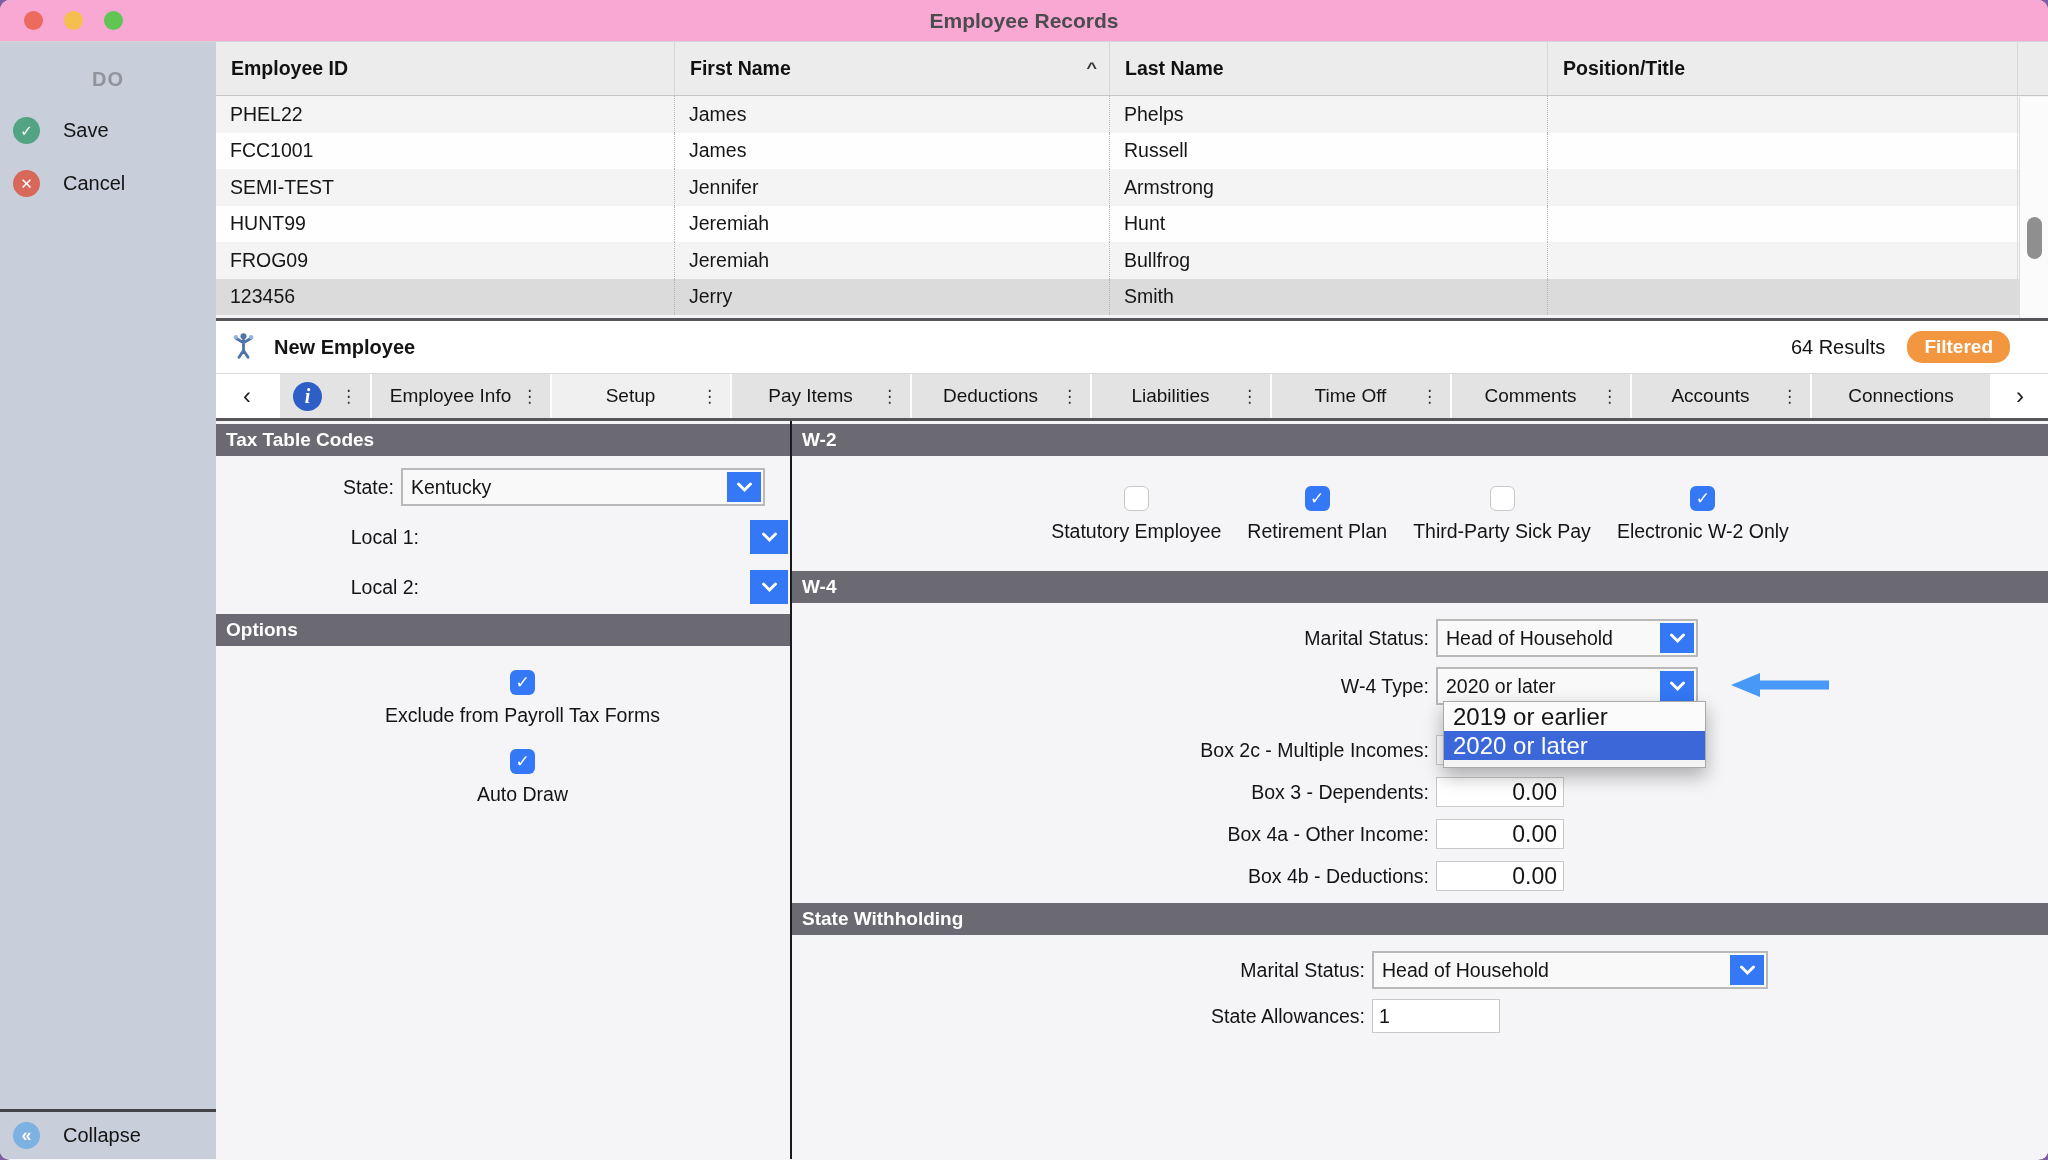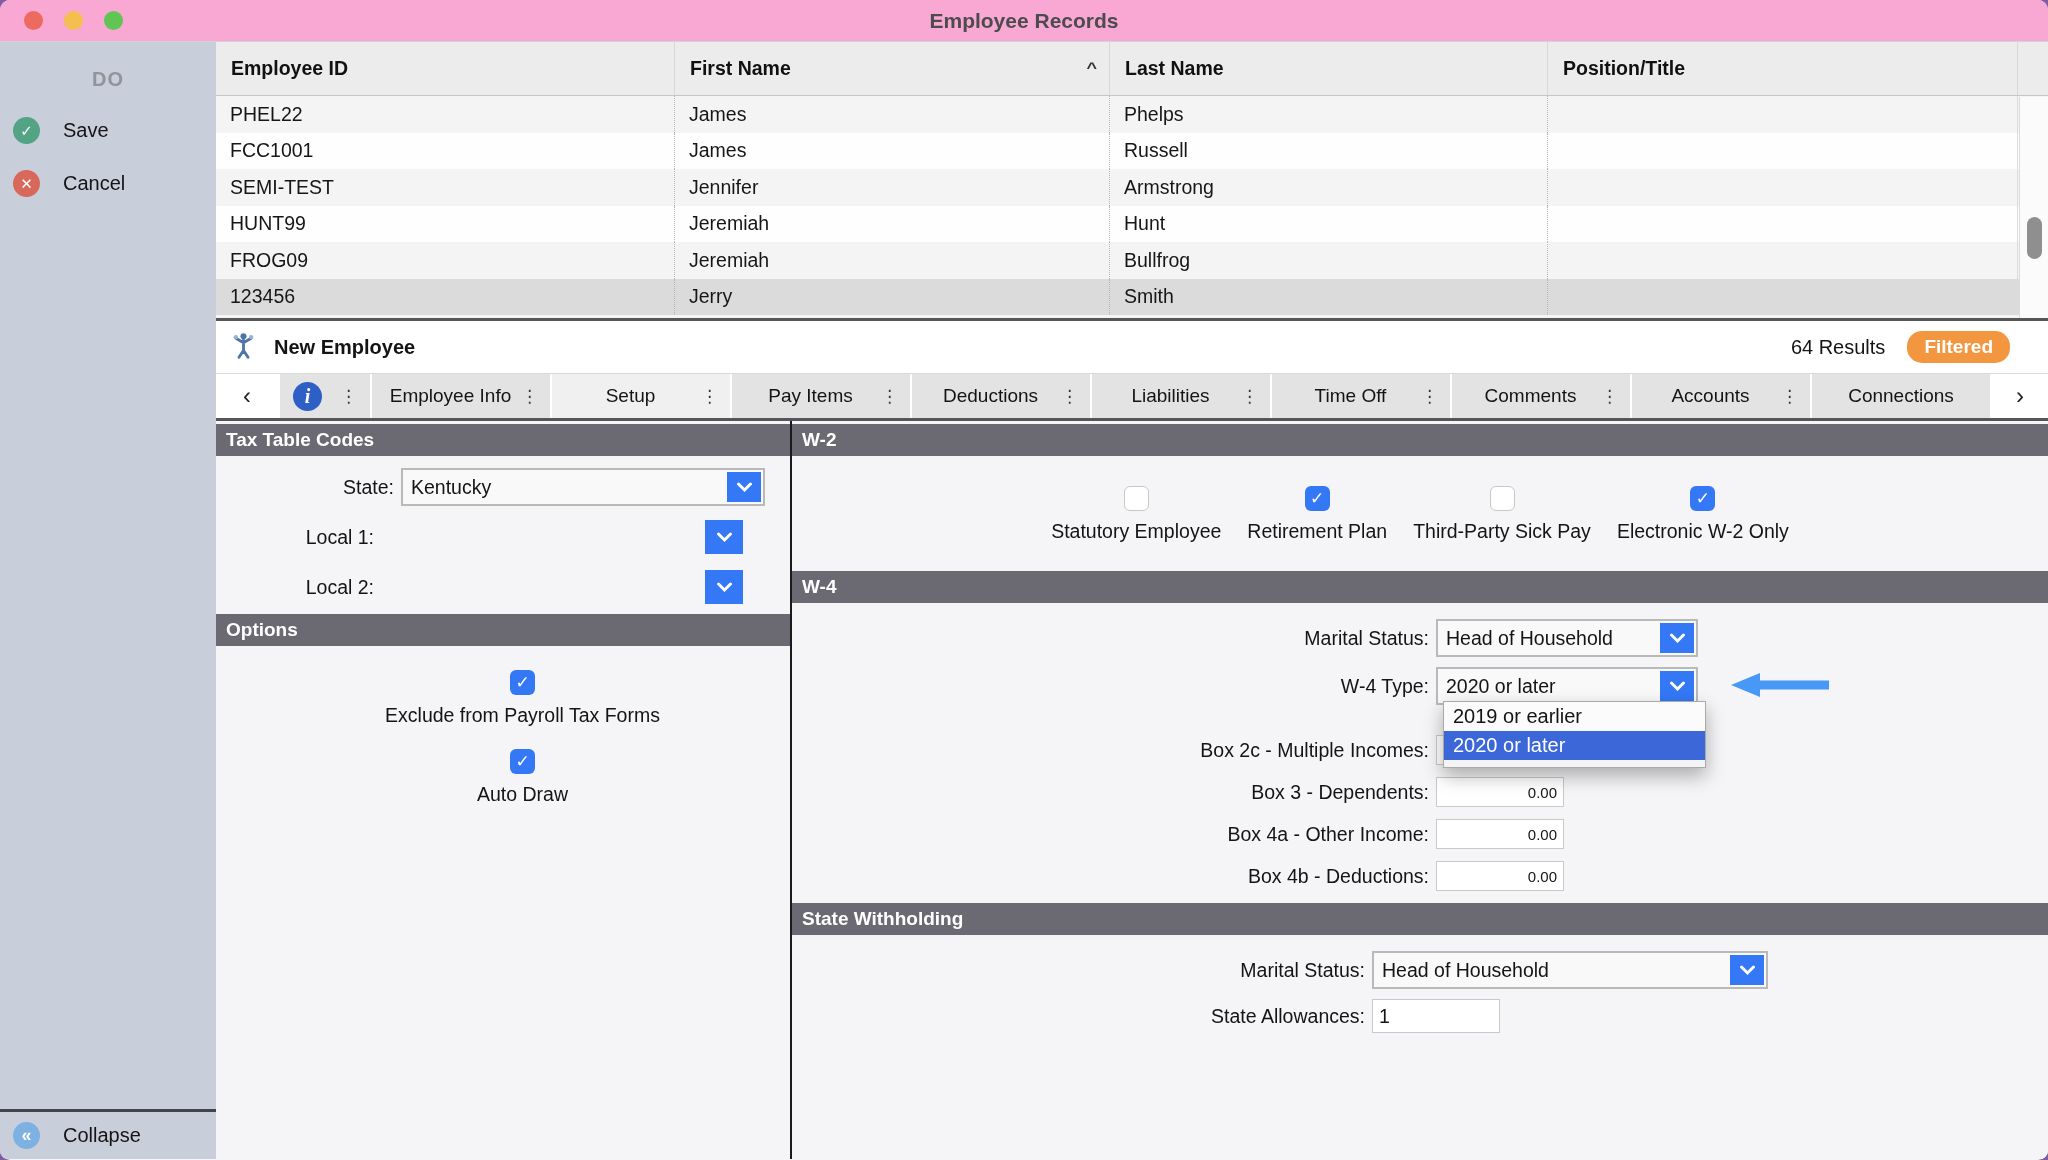--- a/index.html
+++ b/index.html
@@ -109,47 +109,47 @@
   .combo.ghost .combo-btn { width:38px; margin:0; height:34px; align-self:center; }
 
   .check-item { display:flex; align-items:center; gap:9px;flex-direction:column; }
   .checkbox { width:25px; height:25px; border-radius:6px; flex:none; display:flex;
               align-items:center; justify-content:center; }
   .checkbox.checked { background:#3478f6; color:#fff; font-size:17px; font-weight:bold; }
   .checkbox.unchecked { background:#fff; border:1px solid #c8c8c8; }
   .check-item .clabel { font-size:19.5px; color:#141414; white-space:nowrap; }
 
   
-  .row-state { margin-top:12px;padding-left:20px; } .row-local { margin-top:12px; }
+  .row-state { margin-top:12px;padding-left:20px; } .row-local { margin-top:12px;justify-content:flex-end; }
   .left-panel .combo { width:364px; }
   .opt-row { margin-left:39px; margin-top:24px; }
   .opt-row + .opt-row { margin-top:22px; }
 
   
   .w2-row { display:flex; justify-content:center; gap:26px; margin:30px 0 28px 0; }
   .right-panel .flabel { width:644px; }
   .rp-row { margin-top:16px; position:relative; }
   .rp-row.tight { margin-top:10px; }
   .right-panel .combo { width:262px; }
   .boxrows .frow { margin-top:12px; }
   .boxrows .frow:first-child { margin-top:30px; }
   .num-field { width:128px; height:30px; background:#fff; border:1px solid #c9c9c9;
-               font-size:15px; color:#141414; display:flex; align-items:center;
+               font-size:23px; color:#141414; display:flex; align-items:center;
                justify-content:flex-end; padding-right:6px; }
   .sw .flabel { width:580px; }
   .sw .combo { width:396px; }
   .text-field { width:128px; height:34px; background:#fff; border:1px solid #c9c9c9;
                 font-size:19.5px; color:#141414; display:flex; align-items:center;
                 padding-left:6px; }
 
   
   .dropdown { position:absolute; left:651px; top:34px; width:263px; background:#f4f4f4;
               border:1px solid #a9a9a9; box-shadow:0 8px 18px rgba(0,0,0,.3); z-index:10;
               padding-bottom:7px; }
-  .dd-item { height:29px; display:flex; align-items:center; padding-left:9px; font-size:20px;
+  .dd-item { height:29px; display:flex; align-items:center; padding-left:9px; font-size:24px;
              color:#141414; background:#fbfbfb; }
   .dd-item.selected { background:#3b67d9; color:#fff; }
 
   
   .arrow-anno { position:absolute; left:938px; top:4px; width:100px; height:28px; z-index:11; }
 </style>
 </head>
 <body>
 
 <div class="window">

